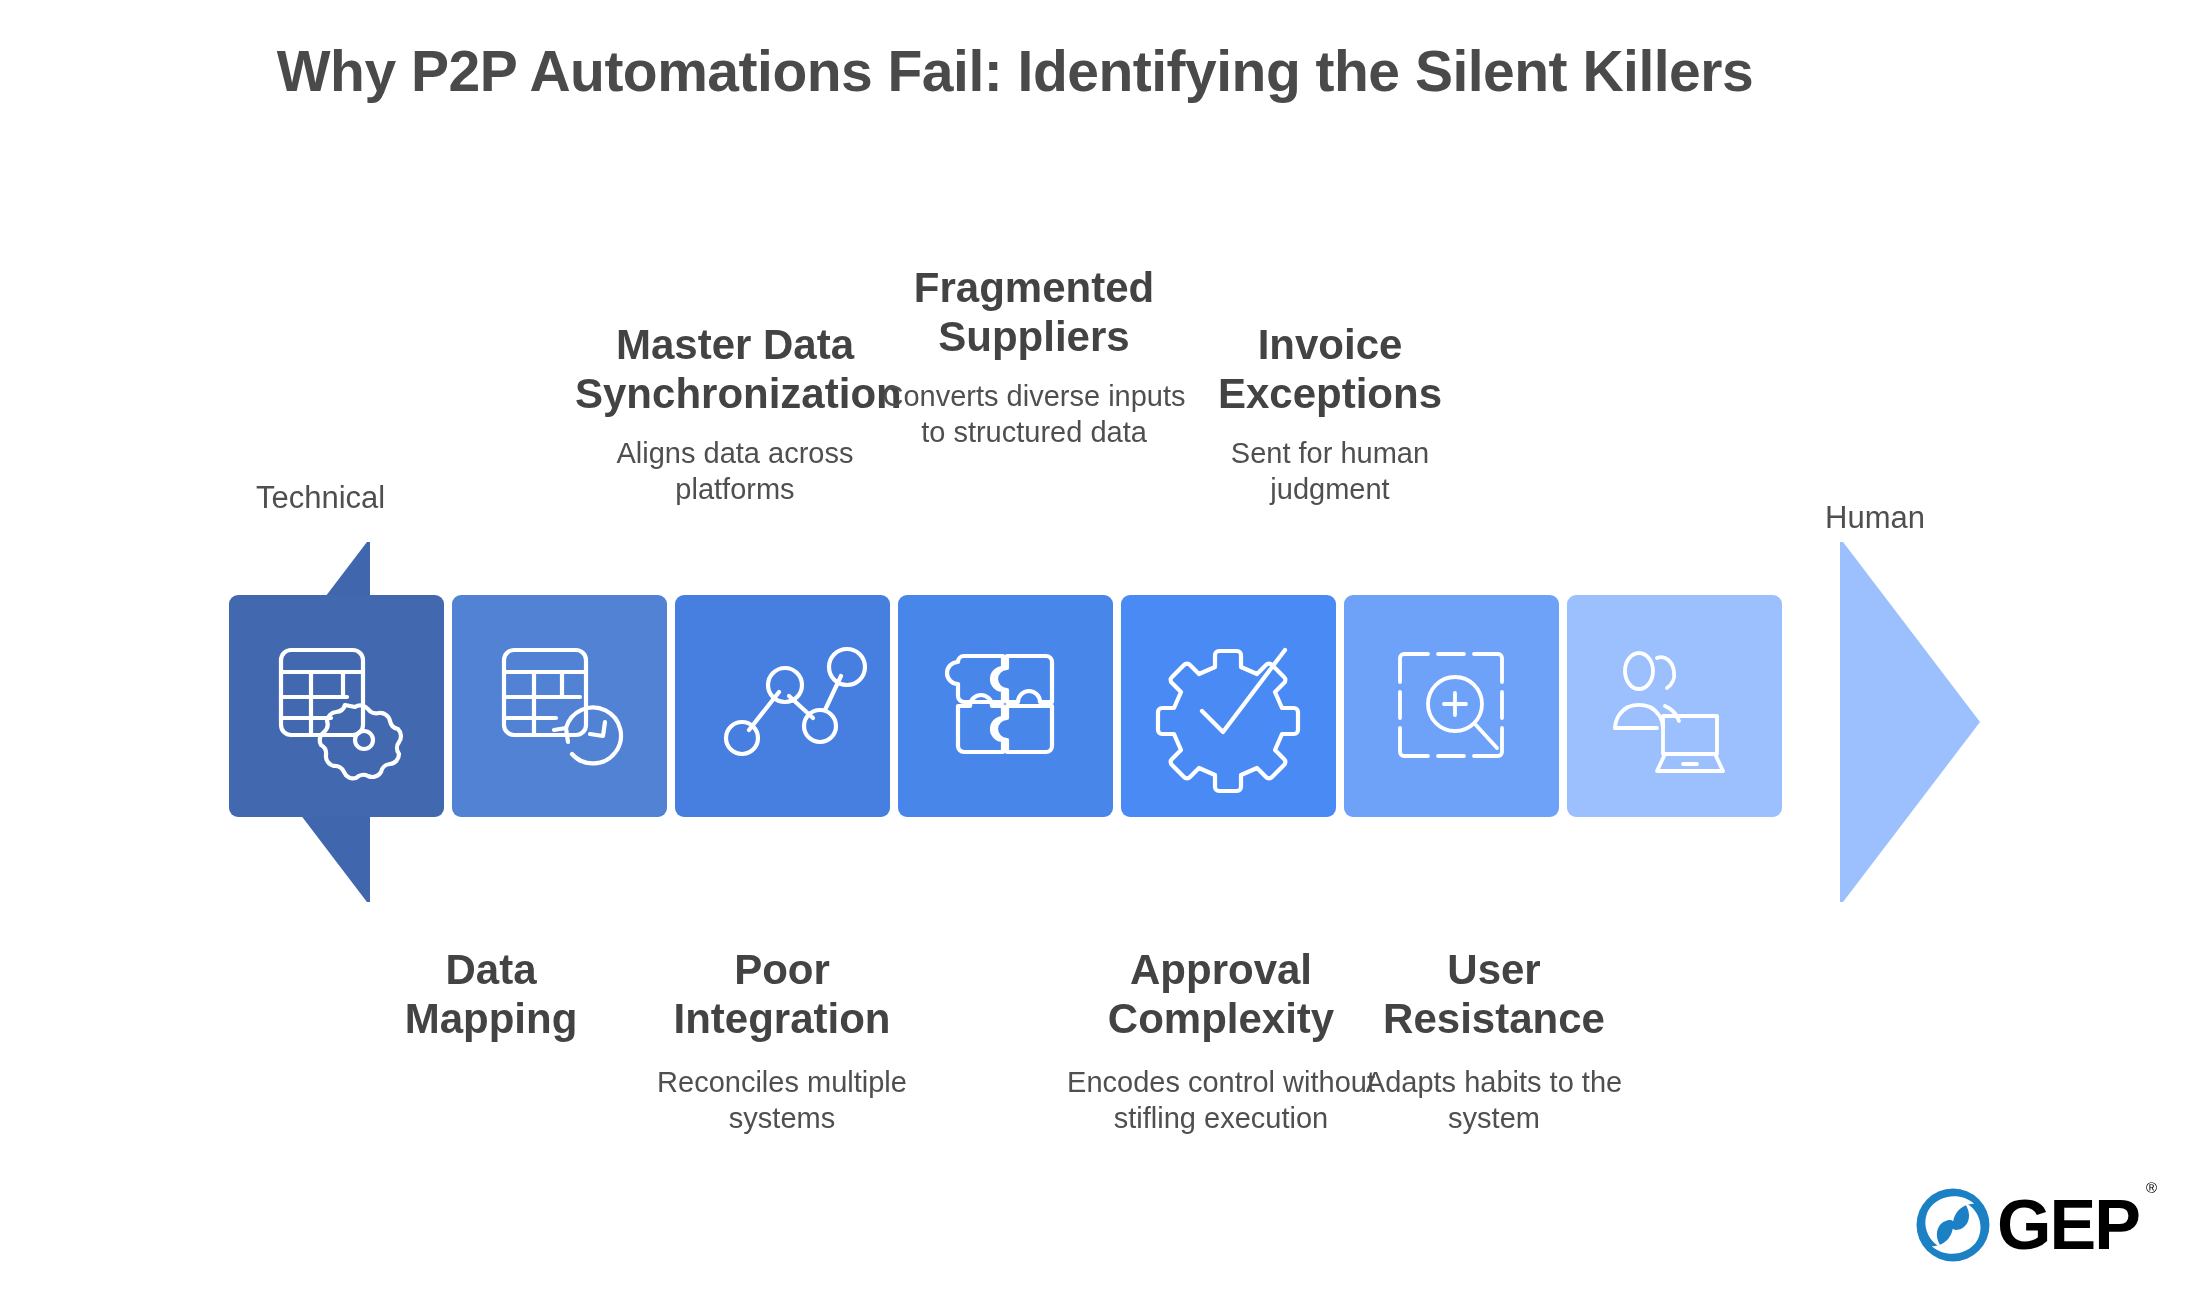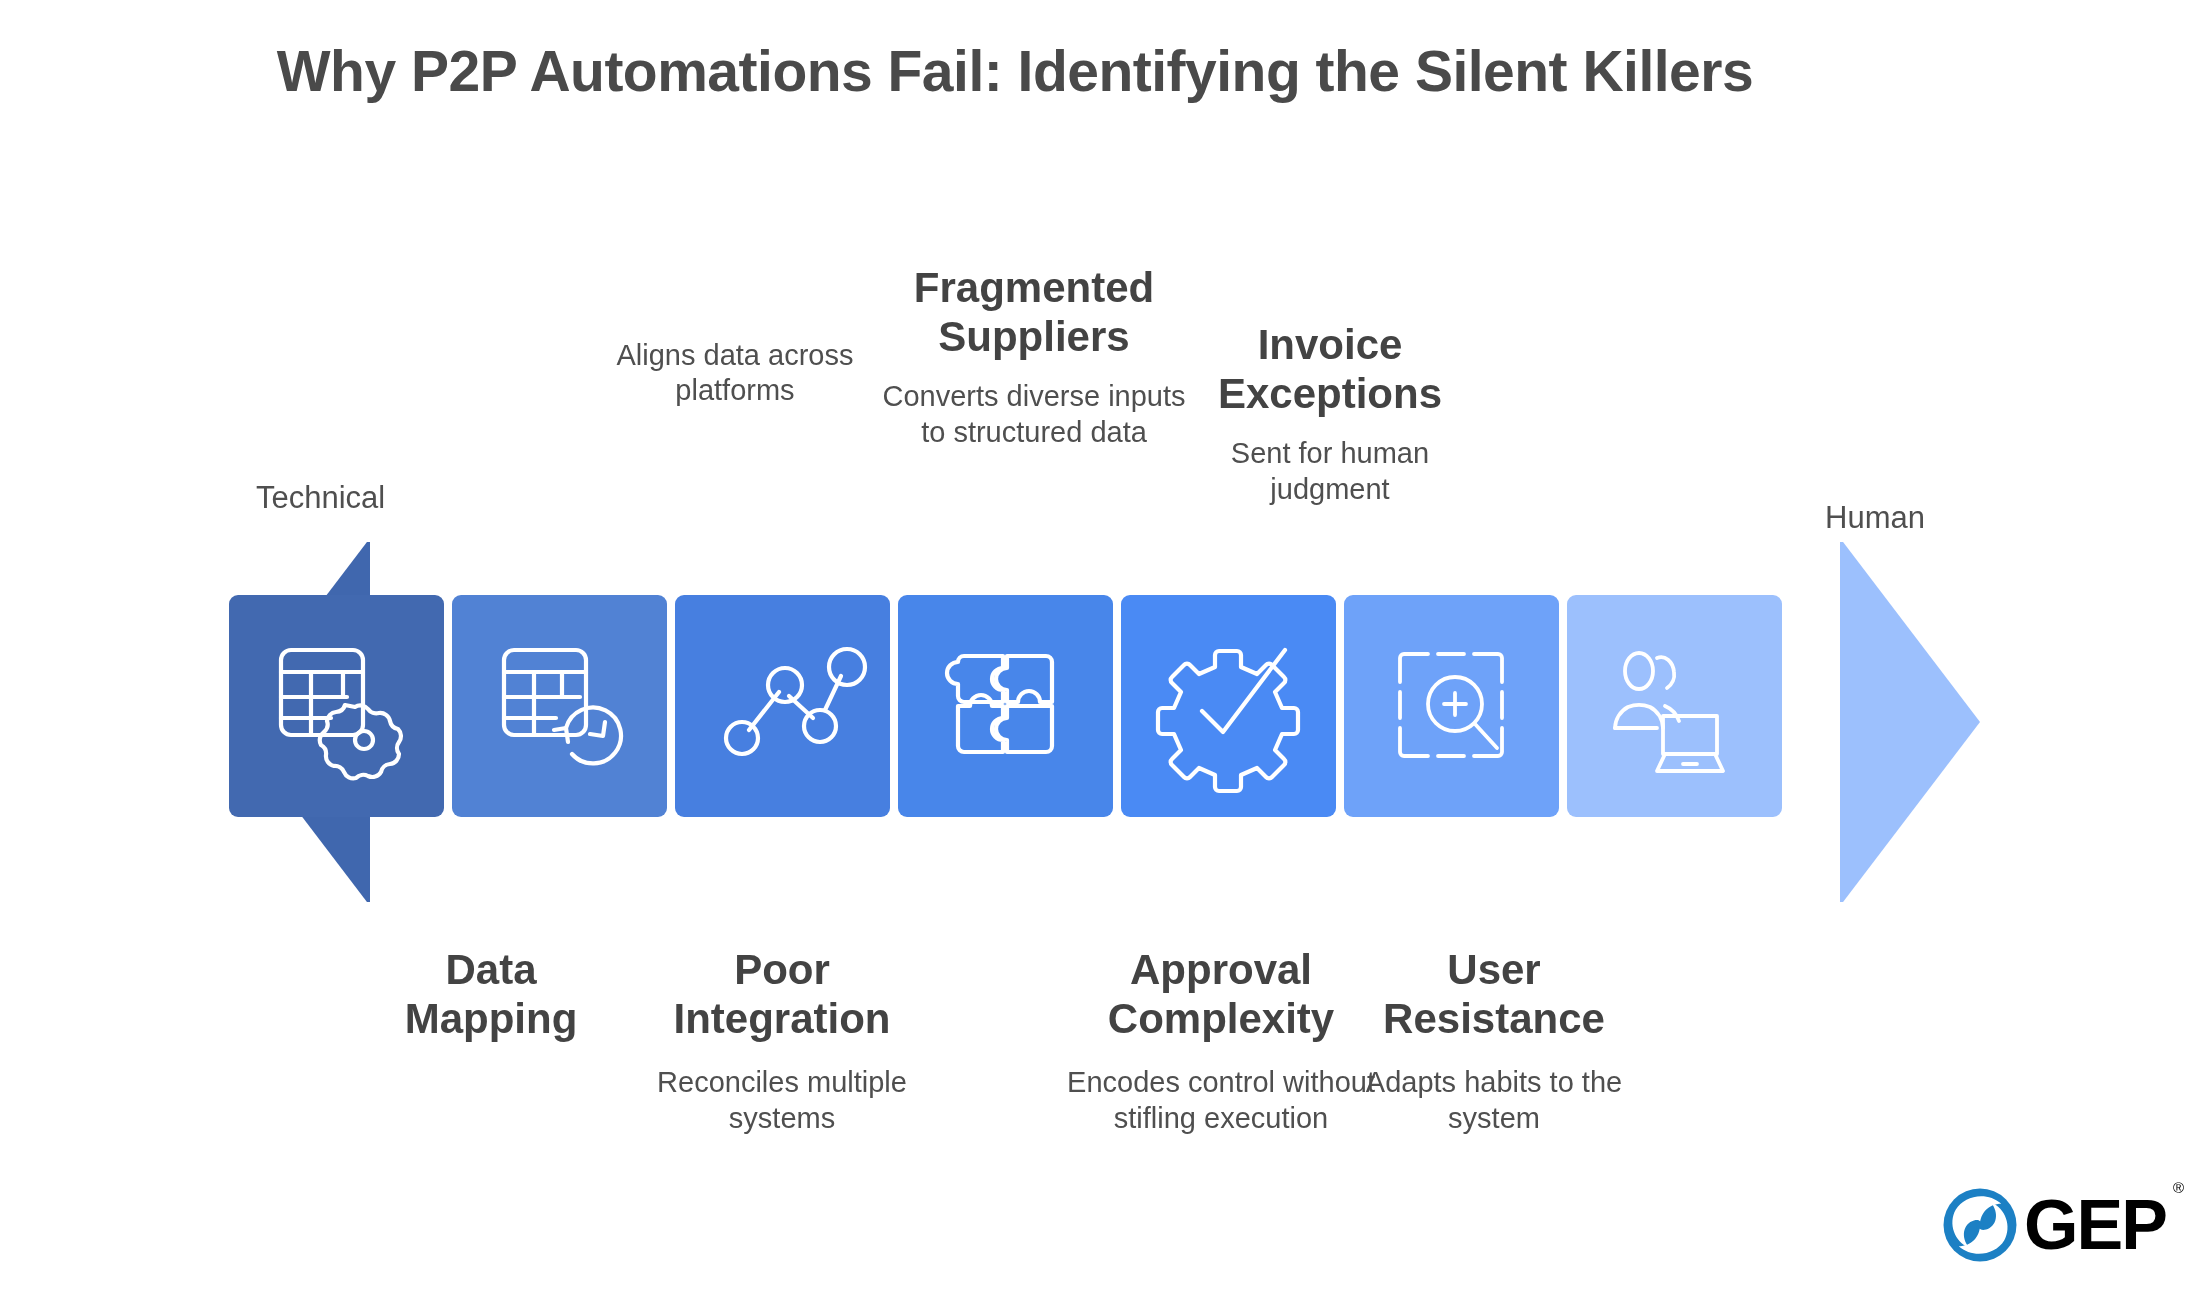--- a/index.html
+++ b/index.html
@@ -81,21 +81,21 @@
   }
   #arrow-svg { display: block; }
 
   .seg-rect { }
   .seg-icon { fill: none; stroke: #ffffff; stroke-width: 4.2; stroke-linecap: round; stroke-linejoin: round; }
   .seg-icon-thin { fill: none; stroke: #ffffff; stroke-width: 3.8; stroke-linecap: round; stroke-linejoin: round; }
 
   
   #gep-logo {
     position: absolute;
-    right: 17px;
+    right: 44px;
     bottom: 42px;
     display: flex;
     align-items: center;
     gap: 6px;
   }
   #gep-logo .gep-text {
     font-size: 70px;
     font-weight: bold;
     color: #000000;
     letter-spacing: -2px;
@@ -112,20 +112,24 @@
 </style>
 </head>
 <body>
 
 <div class="title">Why P2P Automations Fail: Identifying the Silent Killers</div>
 
 <div class="endpoint-label" id="endpoint-technical">Technical</div>
 <div class="endpoint-label" id="endpoint-human">Human</div>
 
 <div class="caption above" id="cap-top-0">
+  <div class="cap-title">
+    <div>Master Data</div>
+    <div>Synchronization</div>
+  </div>
   <div class="cap-desc">Aligns data across platforms</div>
 </div>
 
 <div class="caption above" id="cap-top-1">
   <div class="cap-title">
     <div>Fragmented</div>
     <div>Suppliers</div>
   </div>
   <div class="cap-desc">Converts diverse inputs to structured data</div>
 </div>

